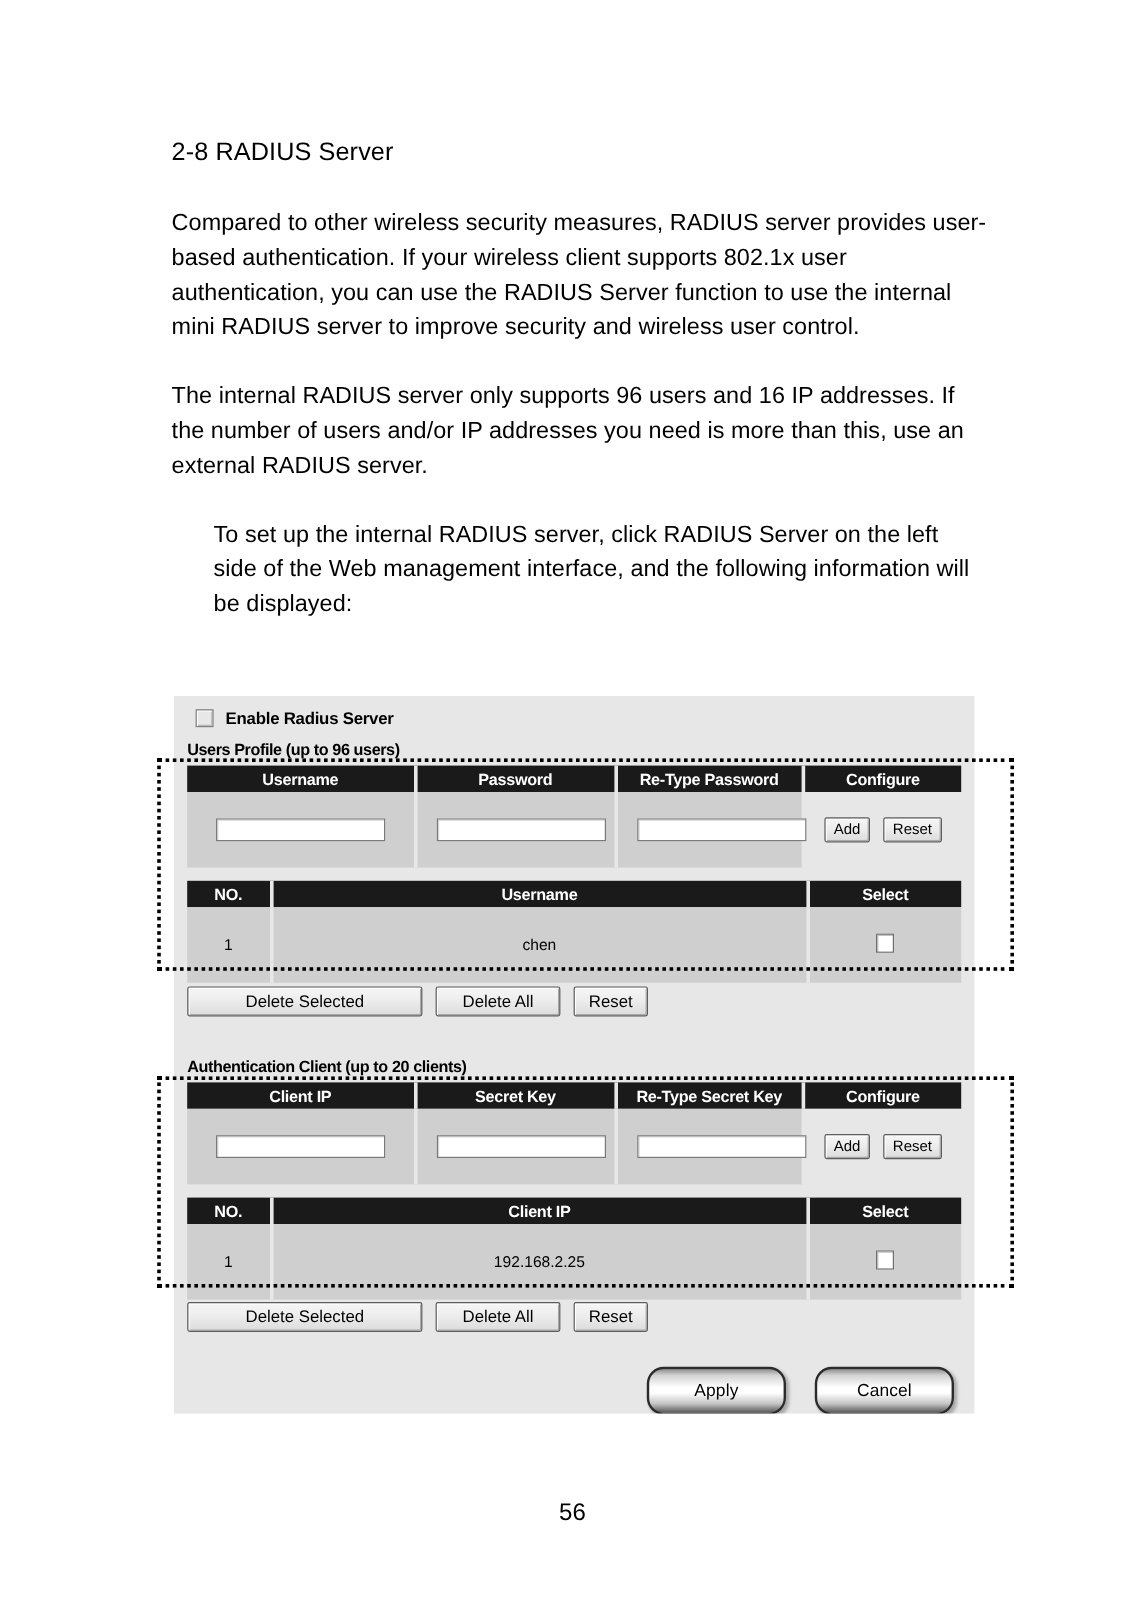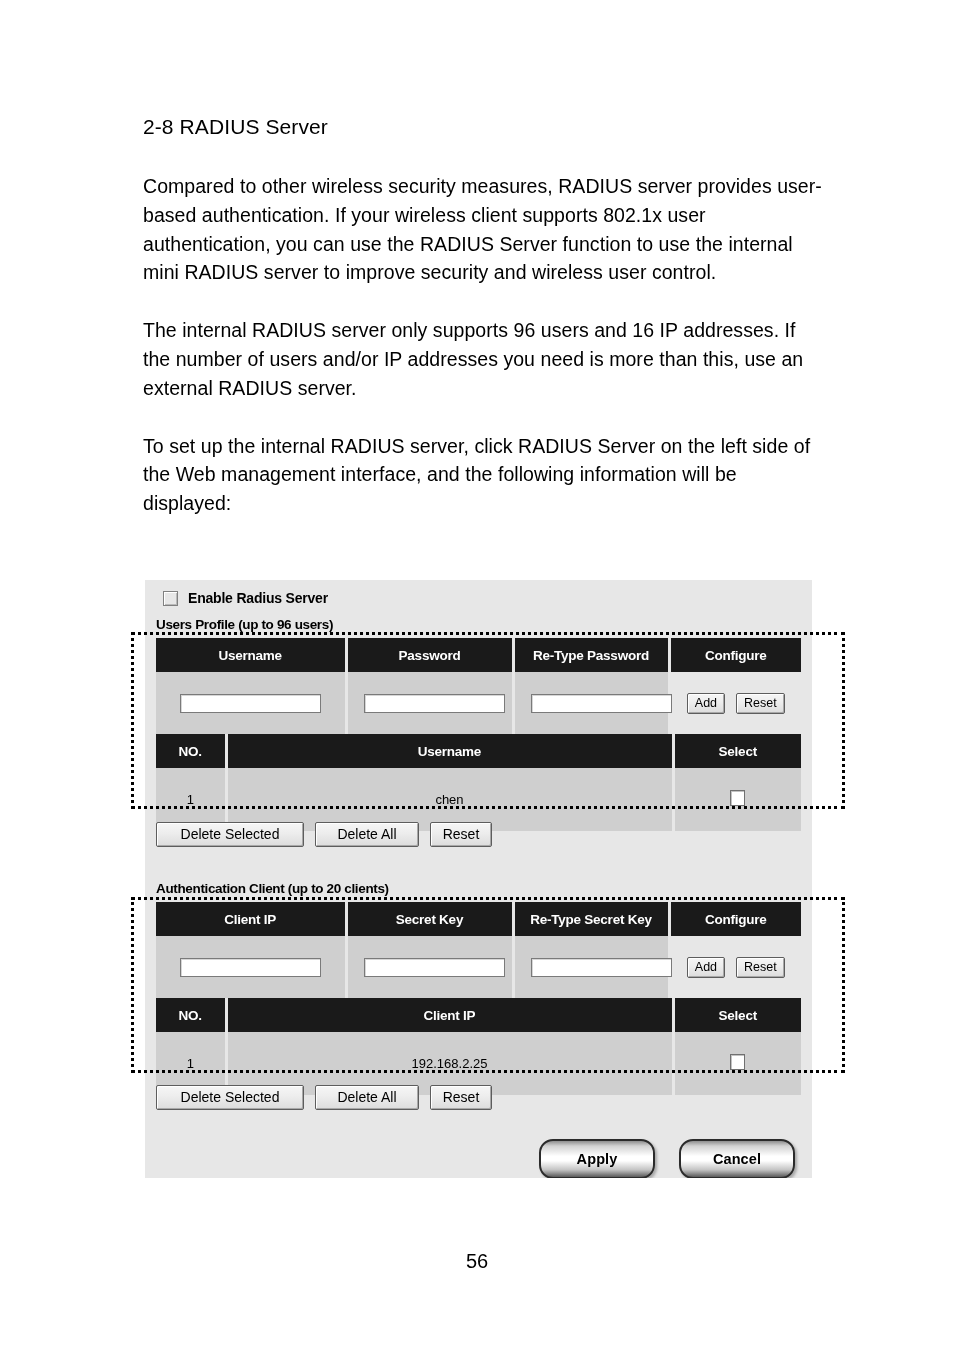--- a/index.html
+++ b/index.html
@@ -29,21 +29,21 @@
     margin: 0 0 30px 0;
     font-weight: normal;
     letter-spacing: 0.1px;
   }
   .doc-para {
     font-size: 19.5px;
     line-height: 28.8px;
     margin: 0 0 29px 0;
     letter-spacing: 0.05px;
   }
-  .doc-para:last-child { margin-bottom: 0; }
+  .doc-para:last-child { margin-bottom: 0; margin-left: 35px; }
 
   
   .shot-wrap {
     position: absolute;
     left: 145px;
     top: 580px;
     width: 667px;
     height: 598px;
   }
   .panel {
@@ -114,21 +114,21 @@
     width: 645px;
     border-collapse: collapse;
     table-layout: fixed;
   }
   .tbl th {
     background: #1a1a1a;
     color: #ffffff;
     font-size: 13.5px;
     font-weight: bold;
     letter-spacing: -0.25px;
-    height: 34px;
+    height: 22px;
     border-right: 3px solid #e7e7e7;
     padding: 0;
     text-align: center;
     white-space: nowrap;
   }
   .tbl th:last-child { border-right: none; }
   .tbl td {
     background: #cfcfcf;
     height: 31px;
     padding: 16px;
@@ -204,21 +204,21 @@
     align-items: center;
     gap: 11px;
   }
   .act-row.r1 { top: 242px; }
   .act-row.r2 { top: 505px; }
   .act-row .btn95 {
     height: 25px;
     line-height: 23px;
     font-size: 14px;
   }
-  .w-delsel { width: 148px; }
+  .w-delsel { width: 196px; }
   .w-delall { width: 104px; }
   .w-reset  { width: 62px;  }
 
   
   .pill-row {
     position: absolute;
     right: 17px;
     top: 559px;
     display: flex;
     gap: 24px;
@@ -229,21 +229,21 @@
     border-radius: 14px;
     background: linear-gradient(to bottom,
                 #8e8e8e 0%, #d2d2d2 14%, #ffffff 42%,
                 #ffffff 55%, #c4c4c4 80%, #5a5a5a 100%);
     border: 2px solid #2b2b2b;
     box-sizing: border-box;
     display: flex;
     align-items: center;
     justify-content: center;
     font-size: 14.5px;
-    font-weight: bold;
+    font-weight: normal;
     letter-spacing: 0.1px;
     color: #000000;
     box-shadow: 2px 2px 3px rgba(0,0,0,0.28);
     cursor: default;
     text-align: right;
   }
 
   
   .page-no {
     position: absolute;

